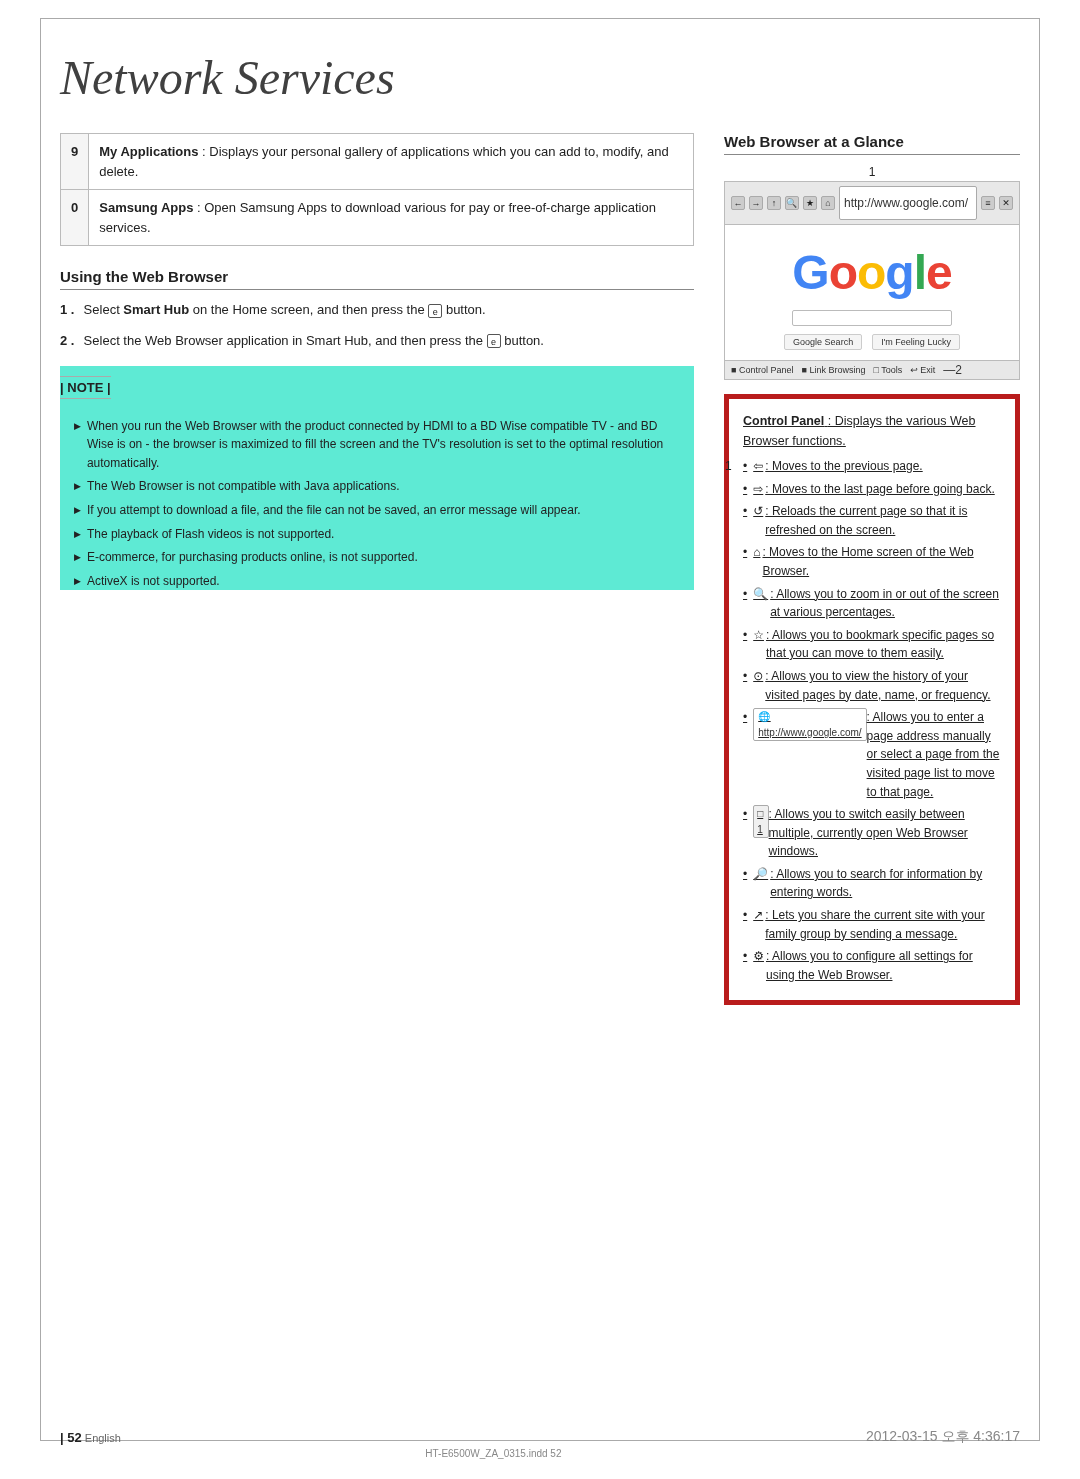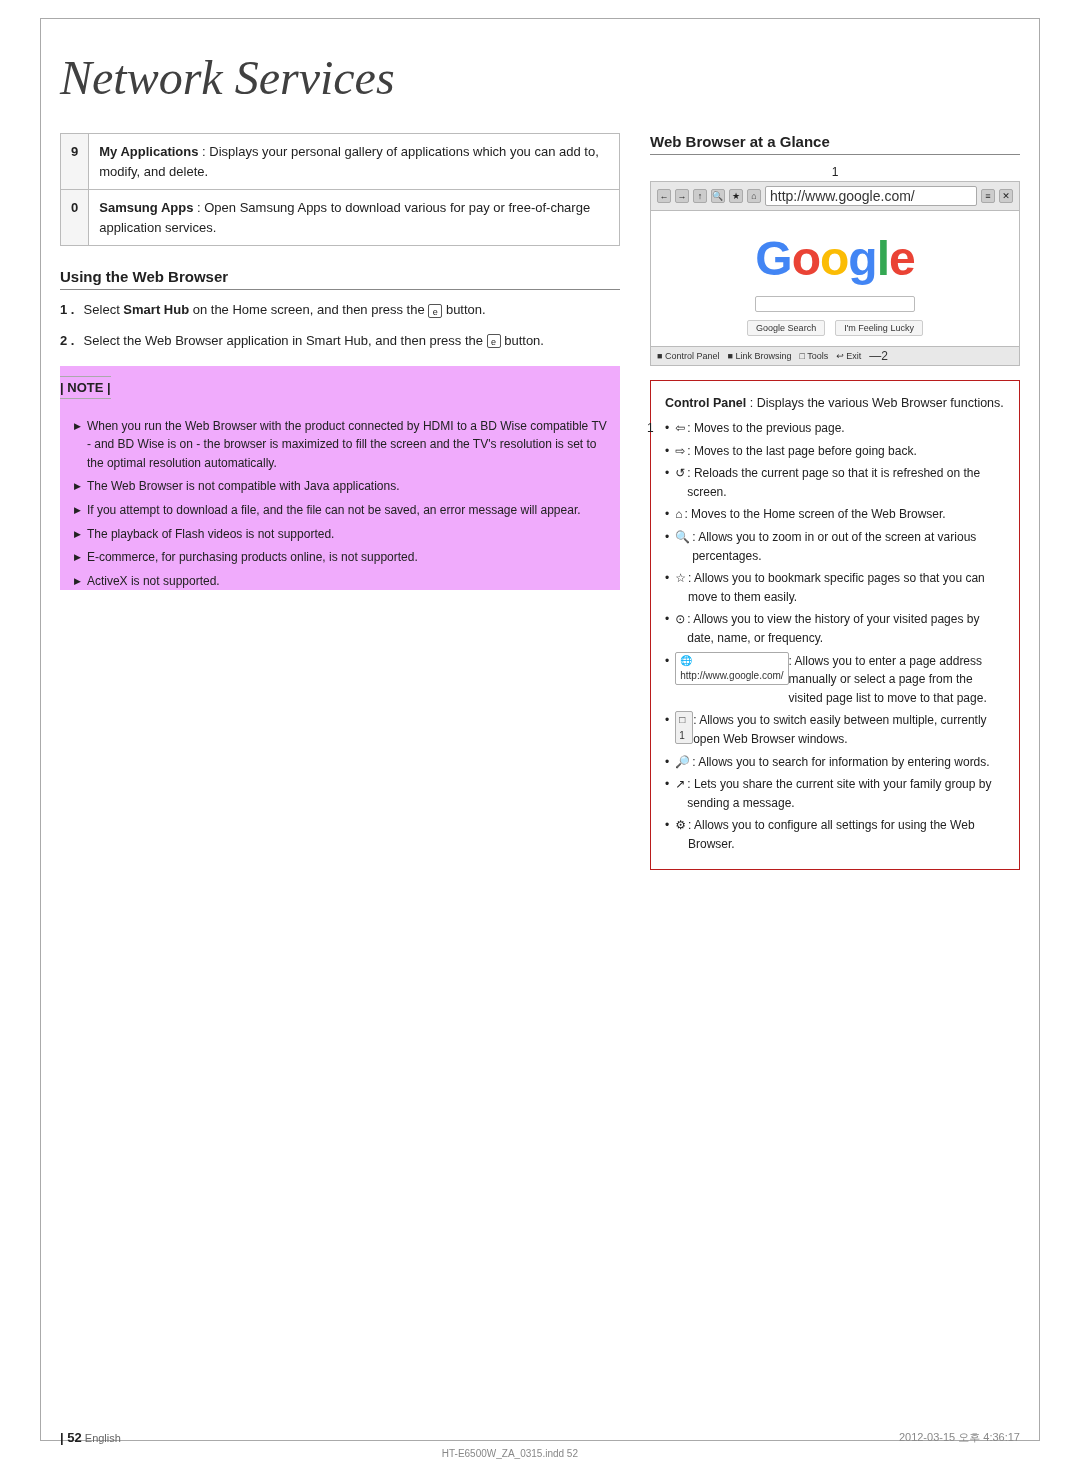--- a/index.html
+++ b/index.html
@@ -32,21 +32,21 @@
 
     .two-col {
       display: flex;
       gap: 30px;
     }
     .col-left {
       flex: 1;
       min-width: 0;
     }
     .col-right {
-      width: 370px;
+      width: 296px;
       flex-shrink: 0;
     }
 
     
     .numbered-table {
       border: 1px solid #bbb;
       width: 100%;
       border-collapse: collapse;
       margin-bottom: 22px;
     }
@@ -100,21 +100,21 @@
     }
     .steps-list li .step-text {
       flex: 1;
     }
 
     
     .bold { font-weight: bold; }
 
     
     .note-box {
-      background: #f0abfc;
+      background: #5eead4;
       border: none;
       padding: 10px 0 0 0;
       margin-bottom: 14px;
     }
     .note-title {
       font-weight: bold;
       font-size: 13px;
       margin-bottom: 6px;
       border-top: 1px solid #aaa;
       border-bottom: 1px solid #aaa;
@@ -176,22 +176,22 @@
       display: inline-flex;
       align-items: center;
       justify-content: center;
       font-size: 9px;
     }
     .browser-address-bar {
       flex: 1;
       background: #fff;
       border: 1px solid #aaa;
       border-radius: 2px;
-      padding: 1px 4px;
-      font-size: 14px;
+      padding: 9px 4px;
+      font-size: 12px;
       color: #333;
     }
     .browser-body {
       padding: 20px 10px 10px 10px;
       text-align: center;
       min-height: 130px;
       display: flex;
       flex-direction: column;
       align-items: center;
       justify-content: center;
@@ -249,24 +249,25 @@
     .label-2 {
       font-size: 12px;
       font-weight: normal;
     }
     .browser-wrapper {
       position: relative;
     }
 
     
     .control-panel-box {
-      border: 1px solid #b91c1c;
+      border: 5px solid #b91c1c;
       padding: 12px 14px;
       font-size: 12.5px;
       line-height: 1.6;
+      text-decoration: underline;
     }
     .control-panel-box .cp-title {
       font-weight: bold;
     }
     .bullet-list {
       list-style: none;
       padding: 0;
       margin: 6px 0 0 0;
     }
     .bullet-list li {
@@ -306,21 +307,21 @@
       color: #666;
       gap: 39px;
     }
     .footer-page {
       font-weight: bold;
       font-size: 13px;
       color: #222;
     }
     .footer-page .pipe { color: #222; }
     .footer-filename { font-size: 10px; color: #888; margin-top: 33px; }
-    .footer-date { font-size: 11px; color: #888; }
+    .footer-date { font-size: 14px; color: #888; }
 
     .inline-icon {
       display: inline-block;
       width: 14px;
       height: 14px;
       border: 1px solid #555;
       border-radius: 2px;
       vertical-align: middle;
       font-size: 9px;
       text-align: center;

